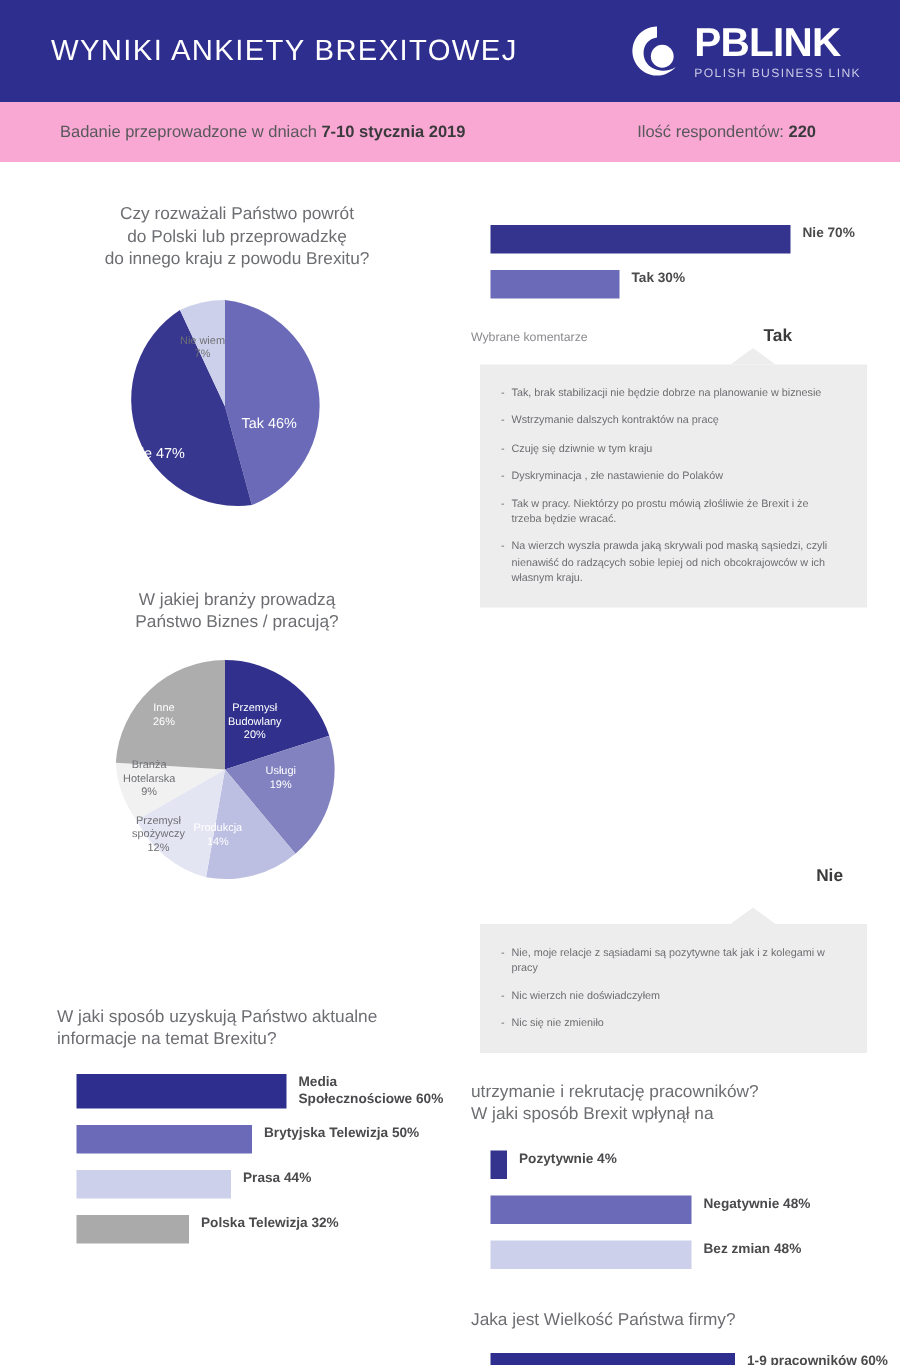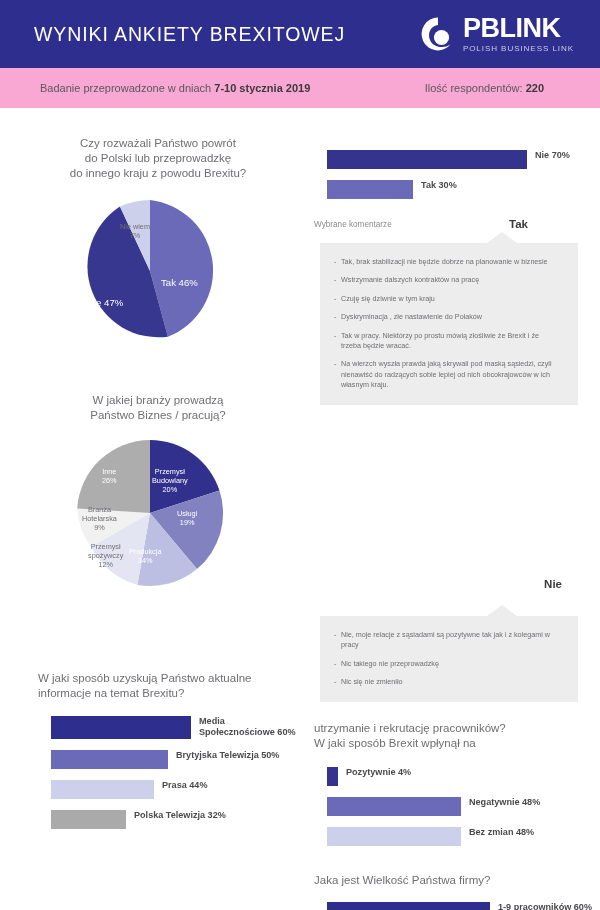--- a/index.html
+++ b/index.html
@@ -222,21 +222,21 @@
       <div class="cmt-item">Dyskryminacja , złe nastawienie do Polaków</div>
       <div class="cmt-item">Tak w pracy. Niektórzy po prostu mówią złośliwie że Brexit i że trzeba będzie wracać.</div>
       <div class="cmt-item">Na wierzch wyszła prawda jaką skrywali pod maską sąsiedzi, czyli nienawiść do radzących sobie lepiej od nich obcokrajowców w ich własnym kraju.</div>
     </div>
 
     <div class="cmt-head" style="position:absolute;left:0;top:470px;width:262px;text-align:right;">Nie</div>
 
     <div class="cmt-box" style="position:absolute;left:20px;top:508px;width:258px;">
       <div class="arrow" style="left:167px;"></div>
       <div class="cmt-item">Nie, moje relacje z sąsiadami są pozytywne tak jak i z kolegami w pracy</div>
-      <div class="cmt-item">Nic takiego nie przeprowadzkę</div>
+      <div class="cmt-item">Nic wierzch nie doświadczyłem</div>
       <div class="cmt-item">Nic się nie zmieniło</div>
     </div>
 
     <div style="position:absolute;left:14px;top:613px;width:280px;">
       <div class="q-title">
         <div>utrzymanie i rekrutację pracowników?</div>
         <div>W jaki sposób Brexit wpłynął na</div>
       </div>
       <div style="margin-top:16px;">
         <div class="bar-row">

